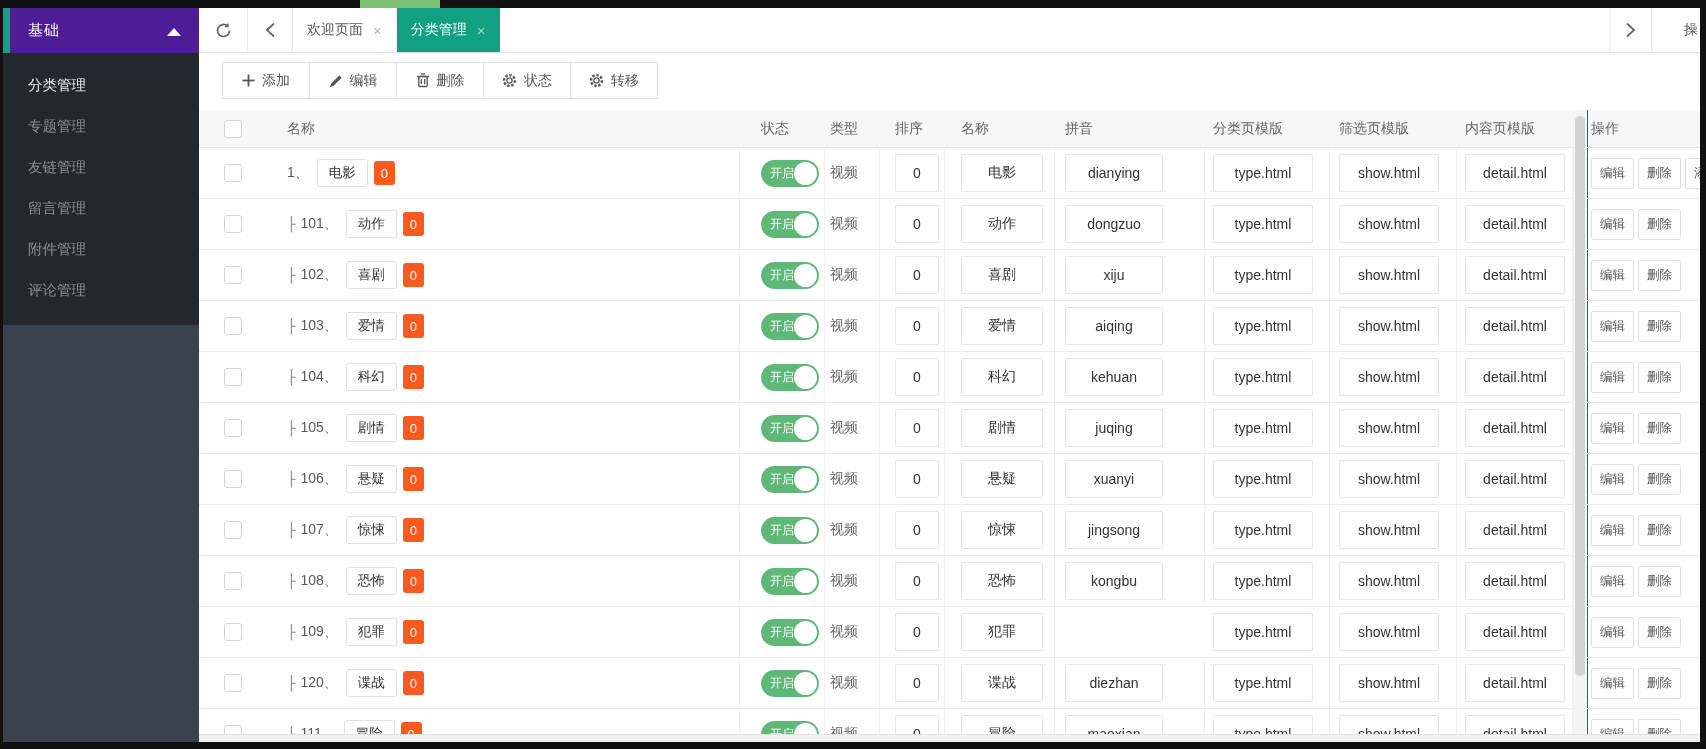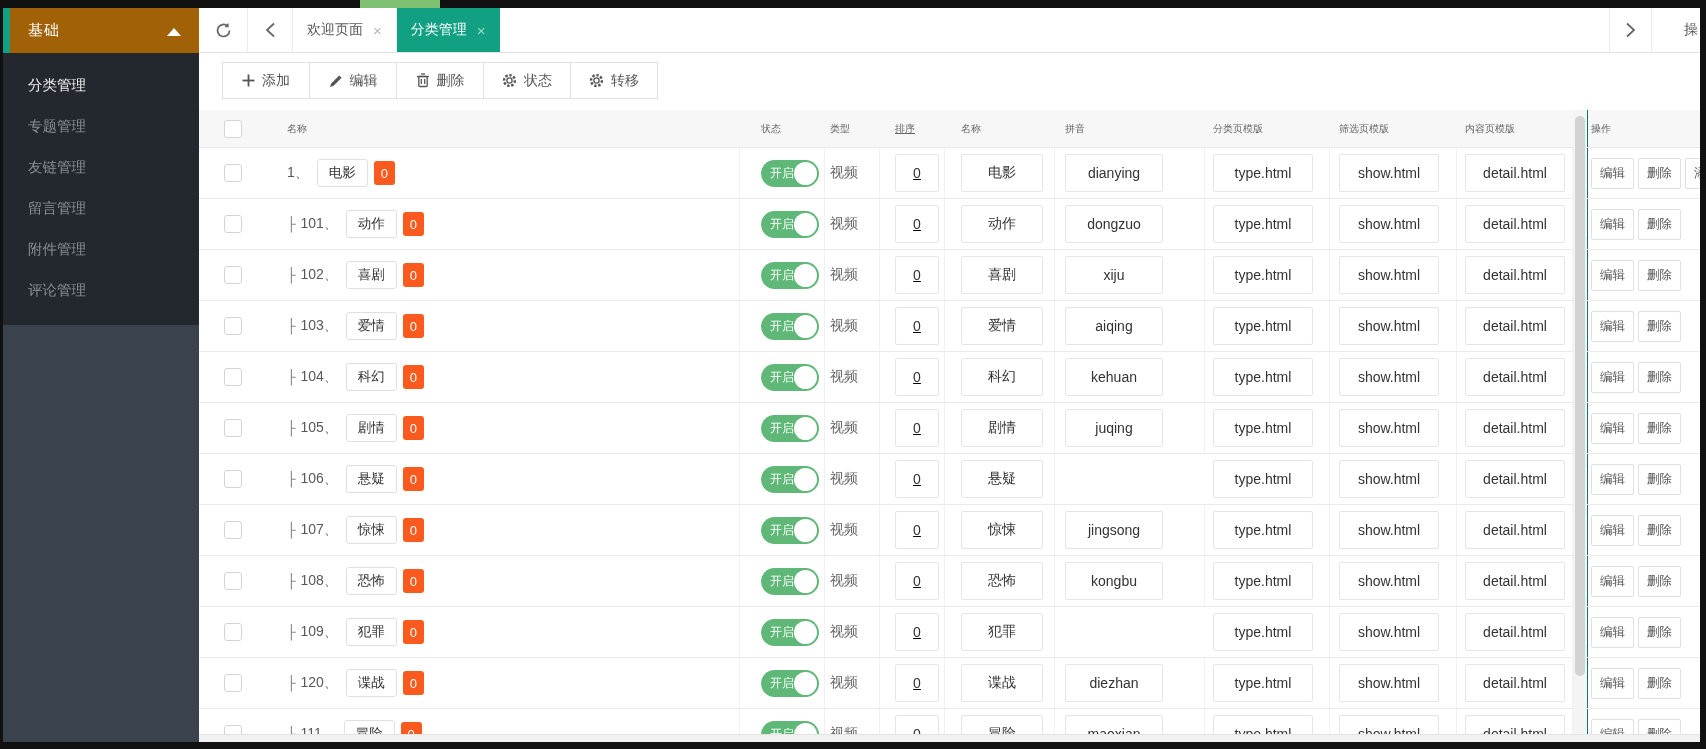--- a/index.html
+++ b/index.html
@@ -4,21 +4,21 @@
 <style>
   * { margin:0; padding:0; box-sizing:border-box; }
   html,body { width:1706px; height:749px; }
   body { font-family:"Liberation Sans","DejaVu Sans",sans-serif; background:#111; position:relative; overflow:hidden; }
 
   
   #top-strip-green { position:absolute; left:360px; top:0; width:80px; height:8px; background:#7fc172; }
 
   
   #sidebar { position:absolute; left:3px; top:8px; width:196px; height:734px; background:#3a424d; overflow:hidden; }
-  #sidebar-header { position:relative; height:45px; background:#a16207; color:#fff; display:flex; align-items:center; cursor:pointer; }
+  #sidebar-header { position:relative; height:45px; background:#4c1d95; color:#fff; display:flex; align-items:center; cursor:pointer; }
   #sidebar-header .stripe { position:absolute; left:0; top:0; width:7px; height:100%; background:#12a083; }
   #sidebar-header .hdr-label { margin-left:25px; font-size:15px; letter-spacing:1px; }
   #sidebar-header .caret-up { position:absolute; right:18px; top:50%; margin-top:-3px; width:0; height:0;
       border-left:7px solid transparent; border-right:7px solid transparent; border-bottom:8px solid #fff; }
   #sidebar-menu { background:#23272e; padding:12px 0 14px 0; }
   .side-item { height:41px; line-height:41px; padding-left:25px; font-size:14.5px; color:#8a8f96; cursor:pointer; }
   .side-item.active { color:#eef0f2; }
 
   
   #main { position:absolute; left:199px; top:8px; width:1501px; height:734px; background:#fff; overflow:hidden; }
@@ -44,28 +44,28 @@
   .tb-btn:first-child { margin-left:0; }
   .tb-btn svg { display:block; }
 
   
   #table { position:absolute; left:0; top:102px; width:1501px; bottom:8px; background:#fff; }
   .t-header { position:relative; height:38px; background:#f7f7f7; border-bottom:1px solid #e8e8e8; }
   .t-rows { position:absolute; top:38px; left:0; right:0; height:586px; overflow:hidden; }
   .t-row { position:relative; height:51px; border-bottom:1px solid #ebebeb; background:#fff; }
 
   .cell { position:absolute; top:0; height:100%; display:flex; align-items:center; }
-  .hcell { font-size:10px; color:#666; }
+  .hcell { font-size:14px; color:#666; }
   .col-border { border-right:1px solid #f1f1f1; }
   
   .c-check  { left:6px;    width:55px;  justify-content:center; }
   .c-name   { left:61px;   width:480px; padding-left:27px; }
   .c-status { left:541px;  width:85px;  padding-left:21px; }
   .c-type   { left:626px;  width:55px;  padding-left:5px; }
-  .c-sort   { left:681px;  width:65px;  padding-left:15px;text-decoration:underline; }
+  .c-sort   { left:681px;  width:65px;  padding-left:15px; }
   .c-name2  { left:746px;  width:110px; padding-left:16px; }
   .c-pinyin { left:856px;  width:150px; padding-left:10px; }
   .c-tpl1   { left:1006px; width:125px; padding-left:8px; }
   .c-tpl2   { left:1131px; width:127px; padding-left:9px; }
   .c-tpl3   { left:1258px; width:116px; padding-left:8px;text-align:center; }
   .c-ops    { left:1388px; width:113px; padding-left:3px; border-left:1px solid #0f766e; }
 
   .checkbox { width:18px; height:18px; border:1px solid #d4d4d4; border-radius:3px; background:#fff; cursor:pointer; }
   .tree-prefix { color:#888; font-size:14px; margin-right:5px; font-family:"DejaVu Sans Mono",monospace; }
   .seq { color:#595959; font-size:14px; margin-right:8px; white-space:nowrap; }
@@ -485,20 +485,23 @@
           </div>
           <div class="cell c-type col-border">
             <div class="type-text">视频</div>
           </div>
           <div class="cell c-sort col-border">
             <div class="mini-input w-sort">0</div>
           </div>
           <div class="cell c-name2 col-border">
             <div class="mini-input w-name">悬疑</div>
           </div>
+          <div class="cell c-pinyin col-border">
+            <div class="mini-input w-pinyin">xuanyi</div>
+          </div>
           <div class="cell c-tpl1 col-border">
             <div class="mini-input w-tpl">type.html</div>
           </div>
           <div class="cell c-tpl2 col-border">
             <div class="mini-input w-tpl">show.html</div>
           </div>
           <div class="cell c-tpl3 col-border">
             <div class="mini-input w-tpl">detail.html</div>
           </div>
           <div class="cell c-ops">

